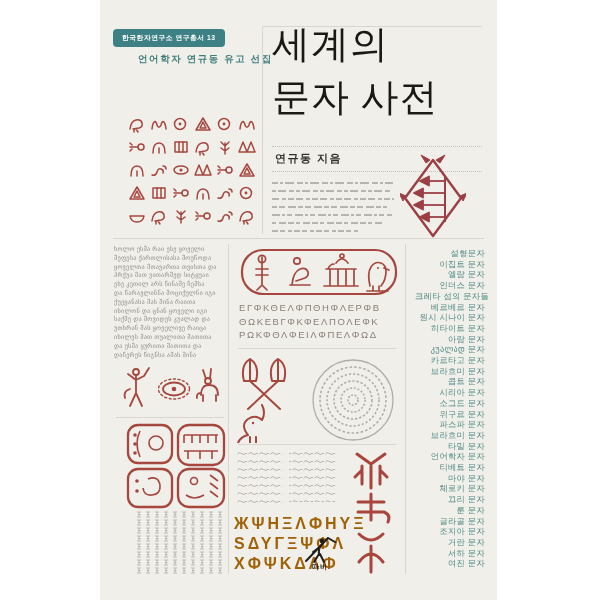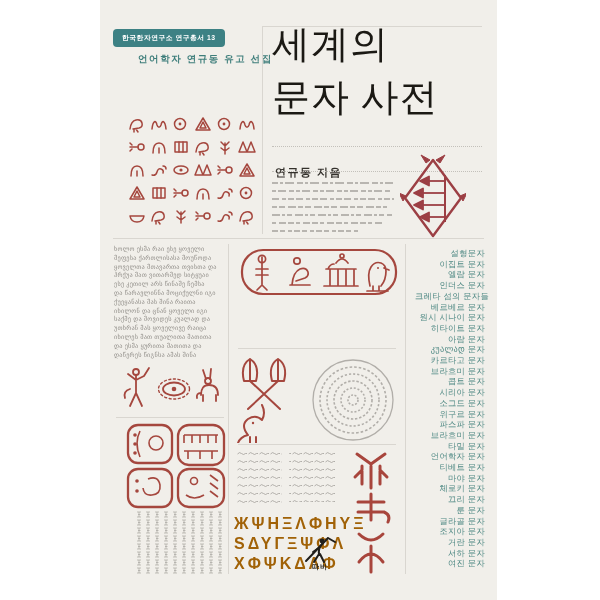--- a/index.html
+++ b/index.html
@@ -9,21 +9,21 @@
   .abs{position:absolute;}
   .line{background:#d9d6d0;}
   .dotted{border-top:1px dotted #c3c0ba;height:0;background:none;}
   .badge{position:absolute;left:13px;top:29px;background:#3d8184;color:#ffffff;
     font-size:6.8px;letter-spacing:0.5px;padding:4px 9px 4px 9px;border-radius:4px;font-weight:bold;}
   .subtitle{position:absolute;left:14px;top:53px;color:#3e7e7b;font-size:9.5px;
     font-weight:bold;letter-spacing:1.6px;margin-left:24px;}
   .title{position:absolute;left:172px;top:18px;width:212px;color:#1b1914;
     font-family:"Liberation Serif","DejaVu Serif",serif;font-weight:500;
     font-size:38px;line-height:53px;letter-spacing:1px;white-space:pre-line;}
-  .author{position:absolute;left:175px;top:165px;color:#34312c;font-size:11px;
+  .author{position:absolute;left:175px;top:151px;color:#34312c;font-size:11px;
     font-weight:bold;letter-spacing:1.5px;}
   .georgian{position:absolute;left:14px;top:245px;width:112px;color:#8f8c87;
     font-size:6.3px;line-height:8.8px;white-space:pre-line;letter-spacing:0.2px;}
   .angular{position:absolute;left:139px;top:301px;width:160px;color:#8a7f77;
     font-size:9.5px;line-height:13.5px;letter-spacing:1.6px;white-space:pre-line;}
   .redletters{position:absolute;left:134px;top:514px;width:112px;color:#a16207;
     font-size:16px;line-height:20px;font-weight:bold;letter-spacing:3px;white-space:pre-line;}
   .scriptlist{position:absolute;left:315px;top:248px;width:70px;text-align:right;}
   .scriptlist div{color:#4f8984;font-size:8.3px;line-height:10.7px;letter-spacing:0.3px;
     white-space:nowrap;}
@@ -232,20 +232,23 @@
         <circle cx="22" cy="12" r="3.6"></circle>
         <circle cx="57" cy="14" r="3.2"></circle>
         <path d="M52,38 Q53,25 60,22 Q66,20 68,25 Q69,29 65,31 L56,34 M50,38 H70"></path>
         <path d="M84,39 H118 M86,22 H116 M90,22 V39 M98,22 V39 M106,22 V39 M114,22 V39 M96,16 Q102,8 108,16 M88,22 Q90,17 94,17"></path>
         <circle cx="102" cy="9" r="2"></circle>
         <path d="M130,39 Q127,26 131,20 Q135,14 141,16 Q146,18 146,24 Q146,33 141,39 M144,21 L149,23 M133,39 V44 M139,39 V44 M127,44 H148"></path>
         <circle cx="138" cy="21" r="1" fill="#a5473e" stroke="none"></circle>
       </svg>
     </div>
 
+    <div class="angular">ΕΓΦΚΘΕΛΦΠΘΗΦΛΕΡΦΒ
+ΘΩΚΕΒΓΦΚΦΕΛΠΟΛΕΦΚ
+ΡΩΚΦΘΛΦΕΙΛΦΠΕΛΦΩΔ</div>
 
     <div class="abs line" style="left:138px;top:348px;width:158px;height:1px;"></div>
 
     <div class="abs" style="left:136px;top:355px;">
       <svg width="66" height="88" viewBox="0 0 66 88" fill="none" stroke="#a5473e" stroke-width="2" stroke-linecap="round" stroke-linejoin="round">
         <path d="M8,26 Q4,10 14,4 Q24,10 20,26 Z M14,4 V26"></path>
         <path d="M36,26 Q32,10 42,4 Q52,10 48,26 Z M42,4 V26"></path>
         <path d="M14,26 L44,54 M42,26 L12,54"></path>
         <path d="M12,80 Q4,70 12,64 Q20,59 26,65 M26,65 Q30,58 26,50 M14,82 V88 M20,82 V88 M12,80 Q4,82 2,88"></path>
         <circle cx="17" cy="68" r="1.2" fill="#a5473e" stroke="none"></circle>

